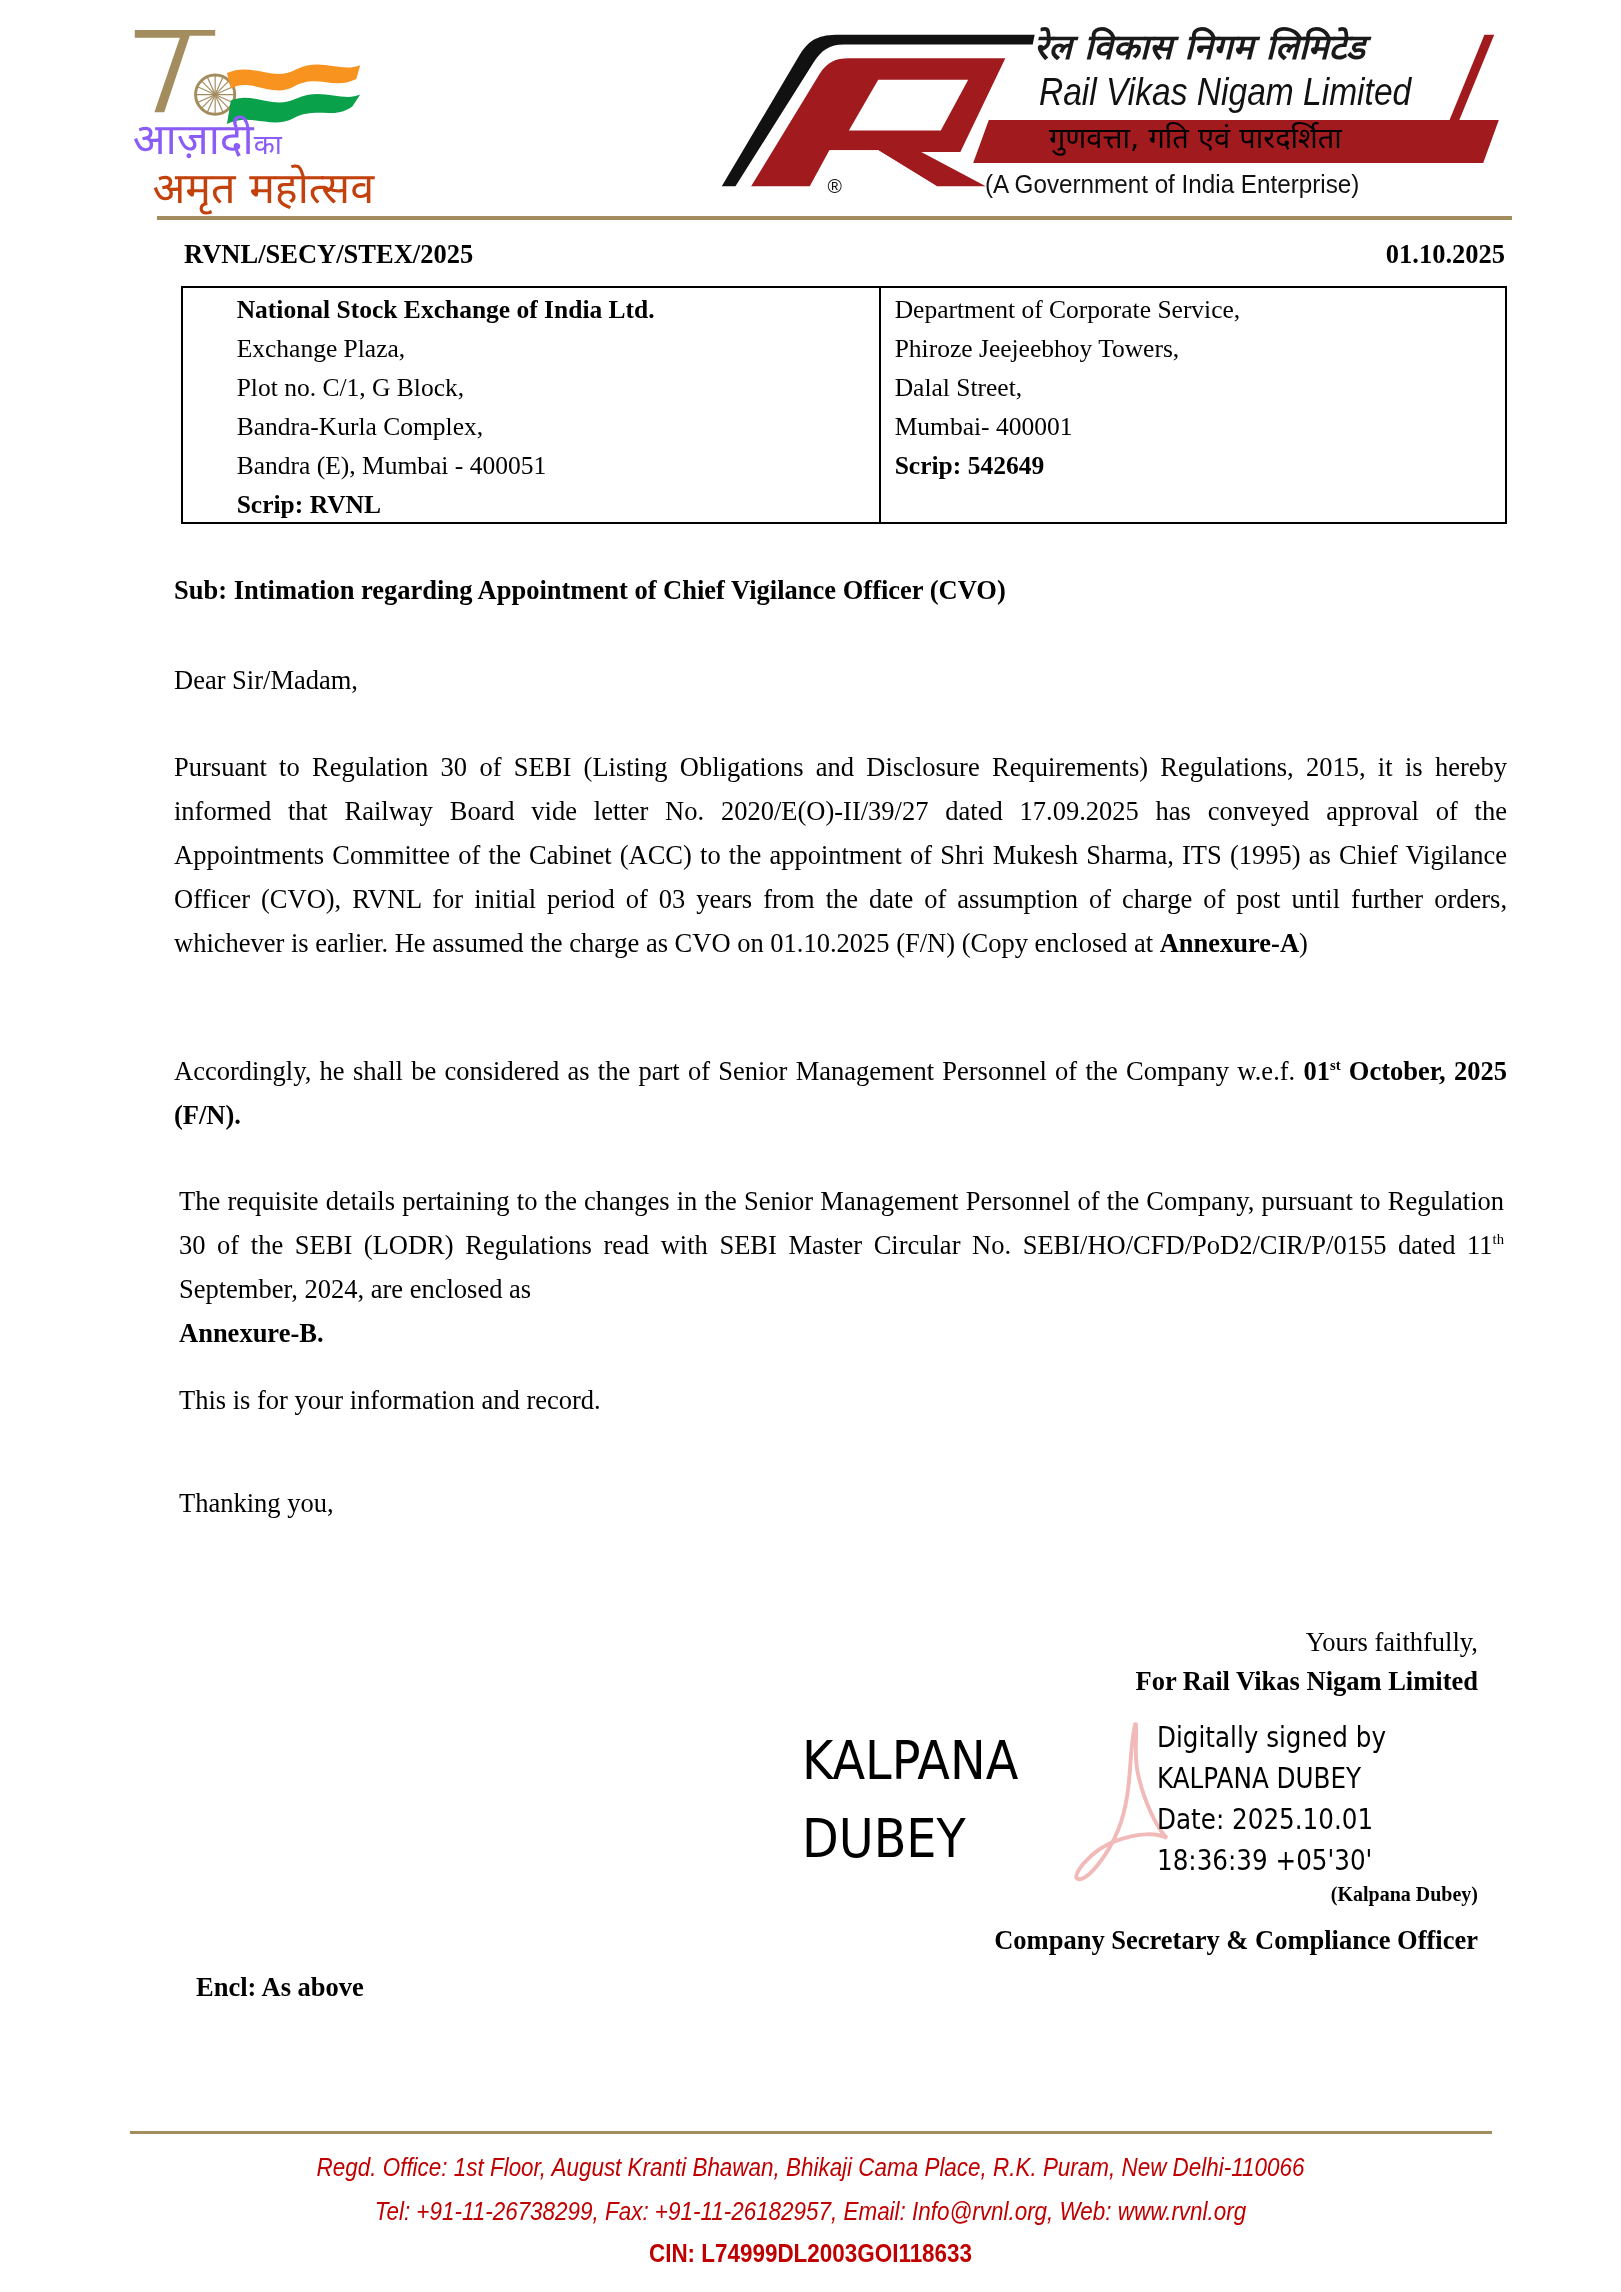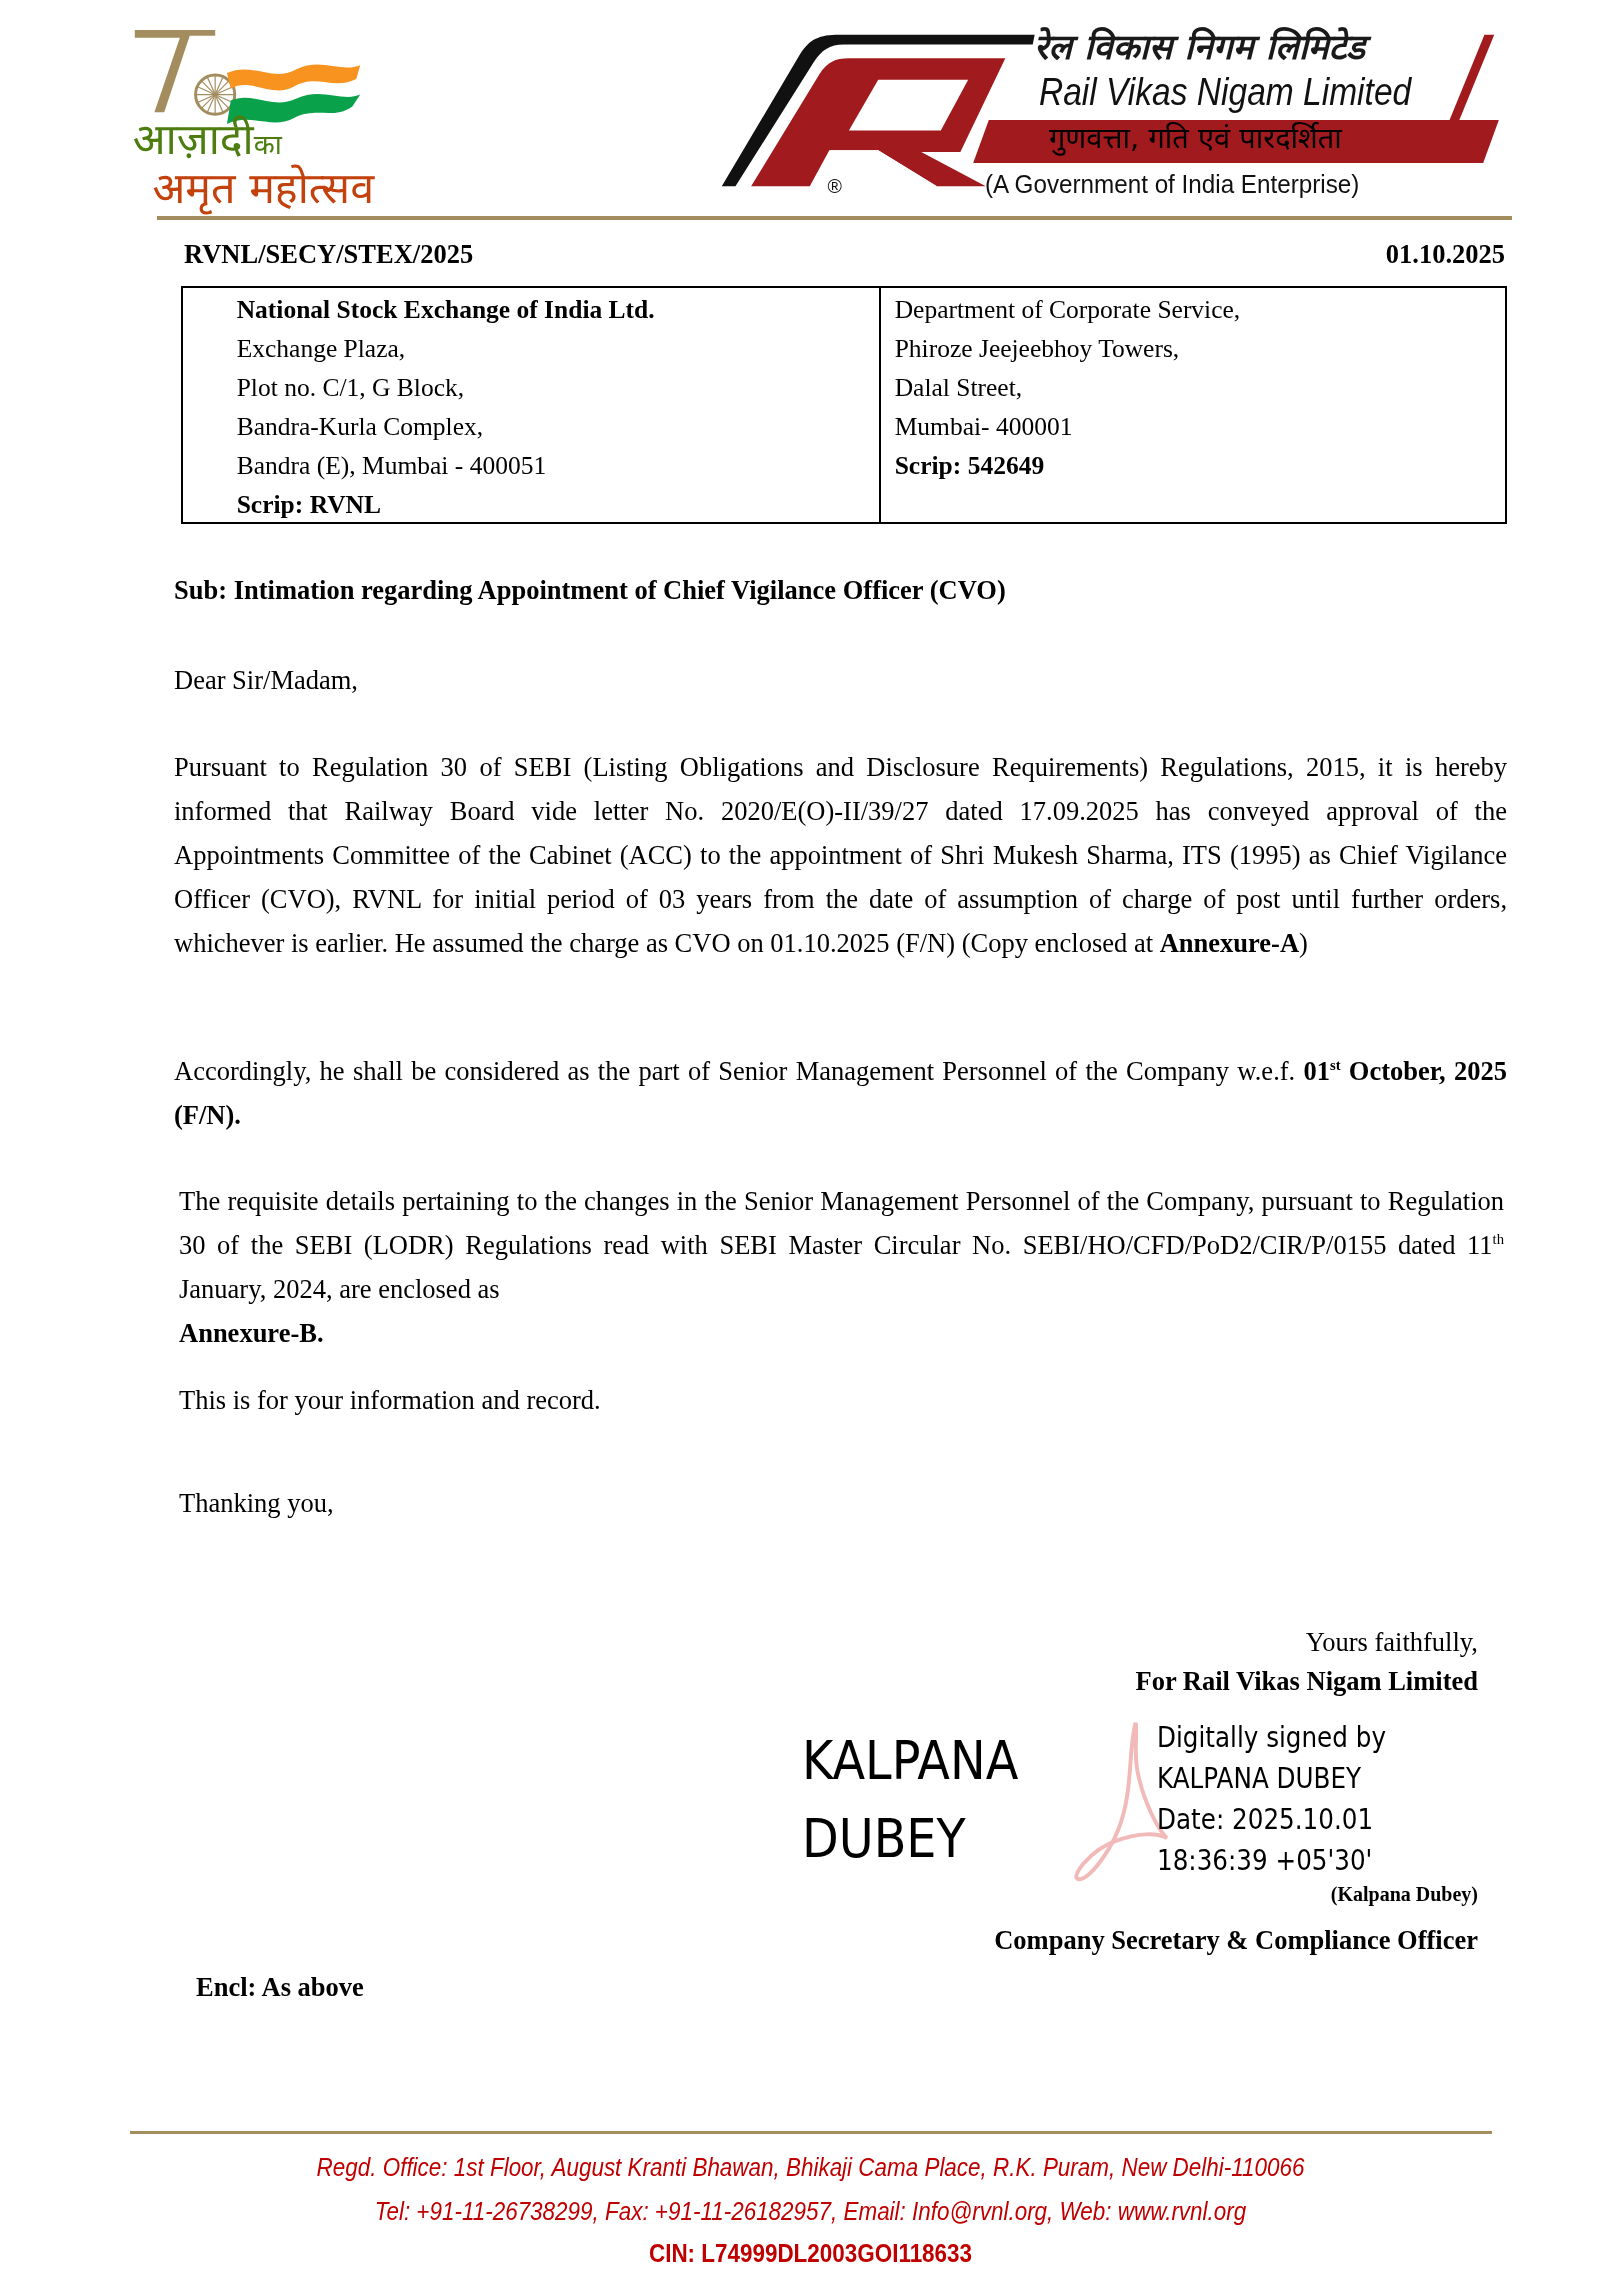--- a/index.html
+++ b/index.html
@@ -2,21 +2,21 @@
 <html><head>
 <meta charset="utf-8">
 <style>
   html, body { margin: 0; padding: 0; background: #ffffff; }
   body { width: 1621px; height: 2293px; position: relative; overflow: hidden;
          font-family: "Liberation Serif", serif; color: #000; }
   .abs { position: absolute; }
 
   
   .azadi-logo { left: 125px; top: 21.6px; width: 294px; height: 186px; }
-  .azadi-line1 { left: 7.8px; top: 96px; font-size: 43px; color: #4d7c0f; font-family: "DejaVu Sans", sans-serif; line-height: 1; }
+  .azadi-line1 { left: 7.8px; top: 96px; font-size: 43px; color: #8b5cf6; font-family: "DejaVu Sans", sans-serif; line-height: 1; }
   .azadi-line1 small { font-size: 27.4px; }
   .azadi-line2 { left: 27.4px; top: 145px; font-size: 43px; color: #c2410c; font-family: "DejaVu Sans", sans-serif; line-height: 1; }
 
   .rvnl-logo { left: 711px; top: 24.5px; width: 882px; height: 176px; }
   .rvnl-hindi { left: 323px; top: 5.9px; font-size: 35px; font-style: italic; font-weight: bold; color: #1a1a1a;
                 font-family: "DejaVu Sans", sans-serif; line-height: 1; }
   .rvnl-english { left: 328px; top: 47px; font-size: 39px; font-style: italic; font-family: "Liberation Sans", sans-serif;
                   color: #111; line-height: 1; transform: scaleX(0.86); transform-origin: left; }
   .rvnl-tag { left: 270px; top: 95px; width: 510px; height: 43px; background: #a11a1e;
               transform: skewX(-20deg); }
@@ -144,21 +144,21 @@
   </div>
 </div>
 
 <div class="abs subject">Sub: Intimation regarding Appointment of Chief Vigilance Officer (CVO)</div>
 <div class="abs salutation">Dear Sir/Madam,</div>
 
 <div class="abs para para1"><span>Pursuant to Regulation 30 of SEBI (Listing Obligations and Disclosure Requirements) Regulations, 2015, it is hereby informed that Railway Board vide letter No. 2020/E(O)-II/39/27 dated 17.09.2025 has conveyed approval of the Appointments Committee of the Cabinet (ACC) to the appointment of Shri Mukesh Sharma, ITS (1995) as Chief Vigilance Officer (CVO), RVNL for initial period of 03 years from the date of assumption of charge of post until further orders, whichever is earlier. He assumed the charge as CVO on 01.10.2025 (F/N) (Copy enclosed at </span><b class="inl">Annexure-A</b><span>)</span></div>
 
 <div class="abs para para2"><span>Accordingly, he shall be considered as the part of Senior Management Personnel of the Company w.e.f. </span><b class="inl"><span>01</span><sup>st</sup><span> October, 2025 (F/N).</span></b></div>
 
-<div class="abs para para3"><span>The requisite details pertaining to the changes in the Senior Management Personnel of the Company, pursuant to Regulation 30 of the SEBI (LODR) Regulations read with SEBI Master Circular No. SEBI/HO/CFD/PoD2/CIR/P/0155 dated 11</span><sup>th</sup><span> January, 2024, are enclosed as </span><br><b class="inl">Annexure-B.</b></div>
+<div class="abs para para3"><span>The requisite details pertaining to the changes in the Senior Management Personnel of the Company, pursuant to Regulation 30 of the SEBI (LODR) Regulations read with SEBI Master Circular No. SEBI/HO/CFD/PoD2/CIR/P/0155 dated 11</span><sup>th</sup><span> September, 2024, are enclosed as </span><br><b class="inl">Annexure-B.</b></div>
 
 <div class="abs info">This is for your information and record.</div>
 <div class="abs thanks">Thanking you,</div>
 
 <div class="abs yours">Yours faithfully,</div>
 <div class="abs for-rvnl">For Rail Vikas Nigam Limited</div>
 
 <div class="abs sig-name-big">
   <div>KALPANA</div>
   <div>DUBEY</div>

